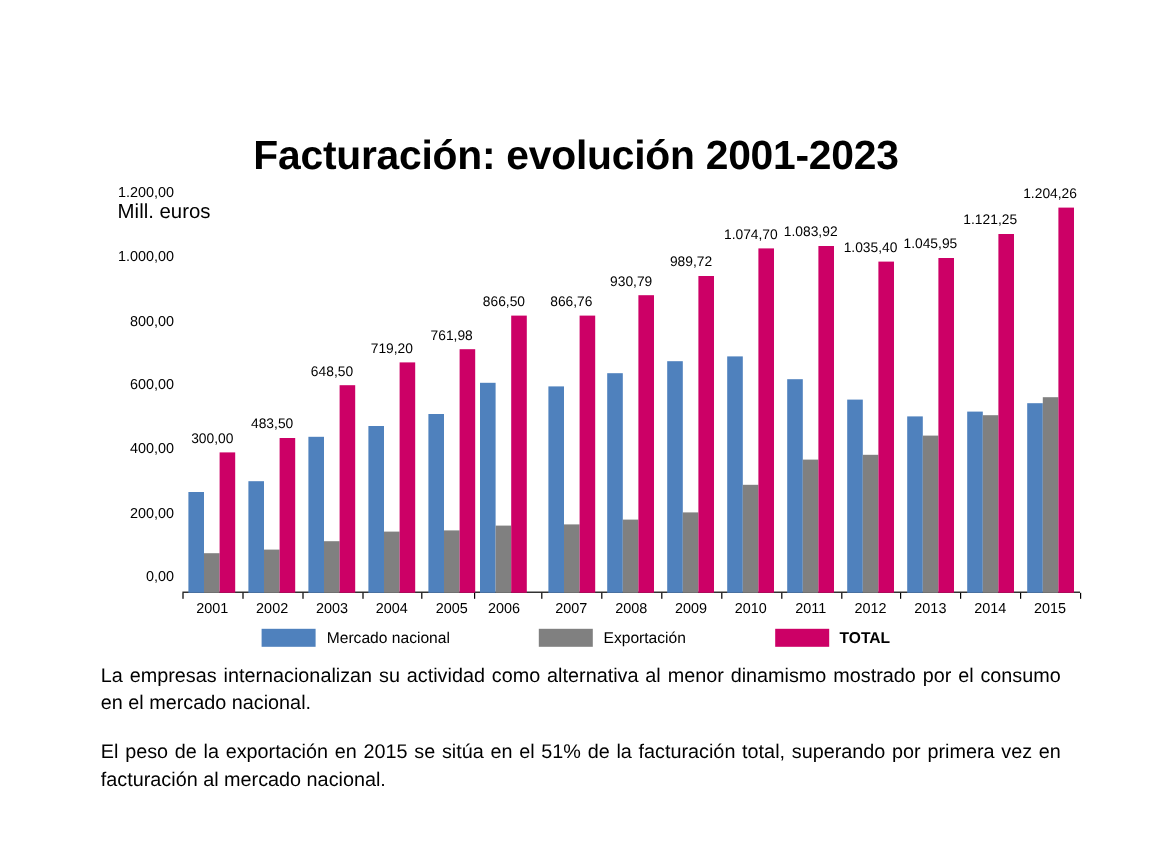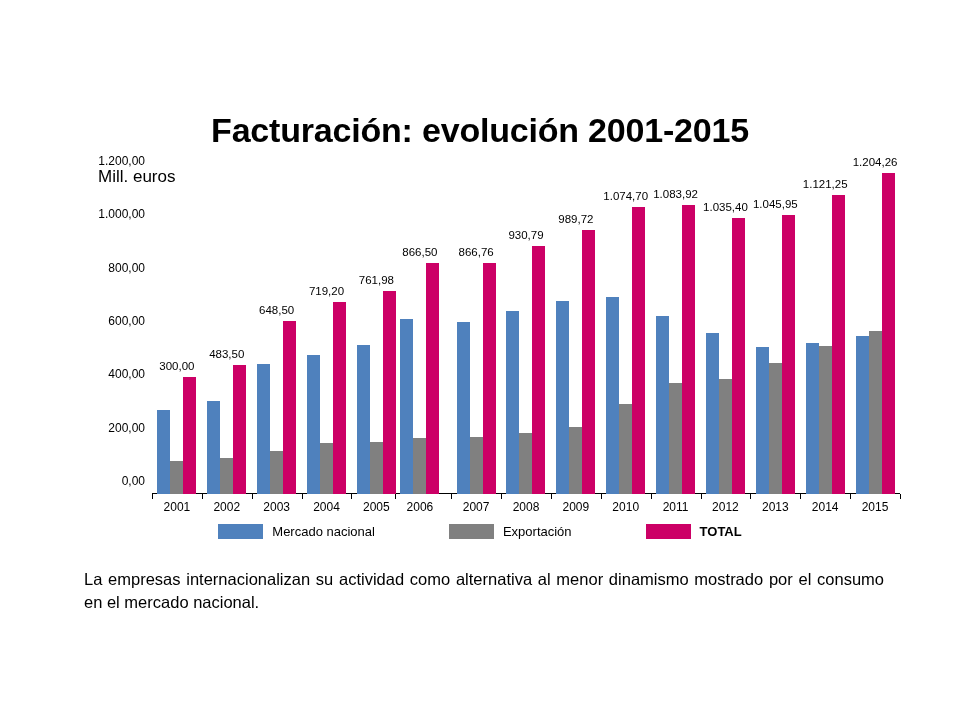--- a/index.html
+++ b/index.html
@@ -165,30 +165,30 @@
   #notes {
     position: absolute;
     left: 84px;
     top: 552px;
     width: 800px;
   }
   .note {
     font-size: 16.5px;
     line-height: 23px;
     text-align: justify;
-    margin: 16px 0 18px 0;
+    margin: 0 0 18px 0;
   }
   .note:last-child { margin-bottom: 0; }
 </style>
 </head>
 <body>
 
 <div id="slide">
 
-  <div id="chart-title">Facturación: evolución 2001-2015</div>
+  <div id="chart-title">Facturación: evolución 2001-2023</div>
 
   <div id="chart-area">
 
     <div id="axis-unit-label">Mill. euros</div>
 
     <div id="plot">
       <div id="axis-line-x"></div>
       <div id="y-ticks">
           <div class="y-tick-label" style="bottom: 0px; margin-top: 31px;">0,00</div>
           <div class="y-tick-label" style="bottom: 53.3333px;">200,00</div>
@@ -364,15 +364,16 @@
         <div class="legend-label">Exportación</div>
       </div>
       <div class="legend-item">
         <div class="legend-swatch" style="background: rgb(204, 0, 102);"></div>
         <div class="legend-label strong">TOTAL</div>
       </div>
     </div>
 
   <div id="notes">
       <p class="note">La empresas internacionalizan su actividad como alternativa al menor dinamismo mostrado por el consumo en el mercado nacional.</p>
+      <p class="note">El peso de la exportación en 2015 se sitúa en el 51% de la facturación total, superando por primera vez en facturación al mercado nacional.</p>
     </div>
 
 </div>
 
 </body></html>

